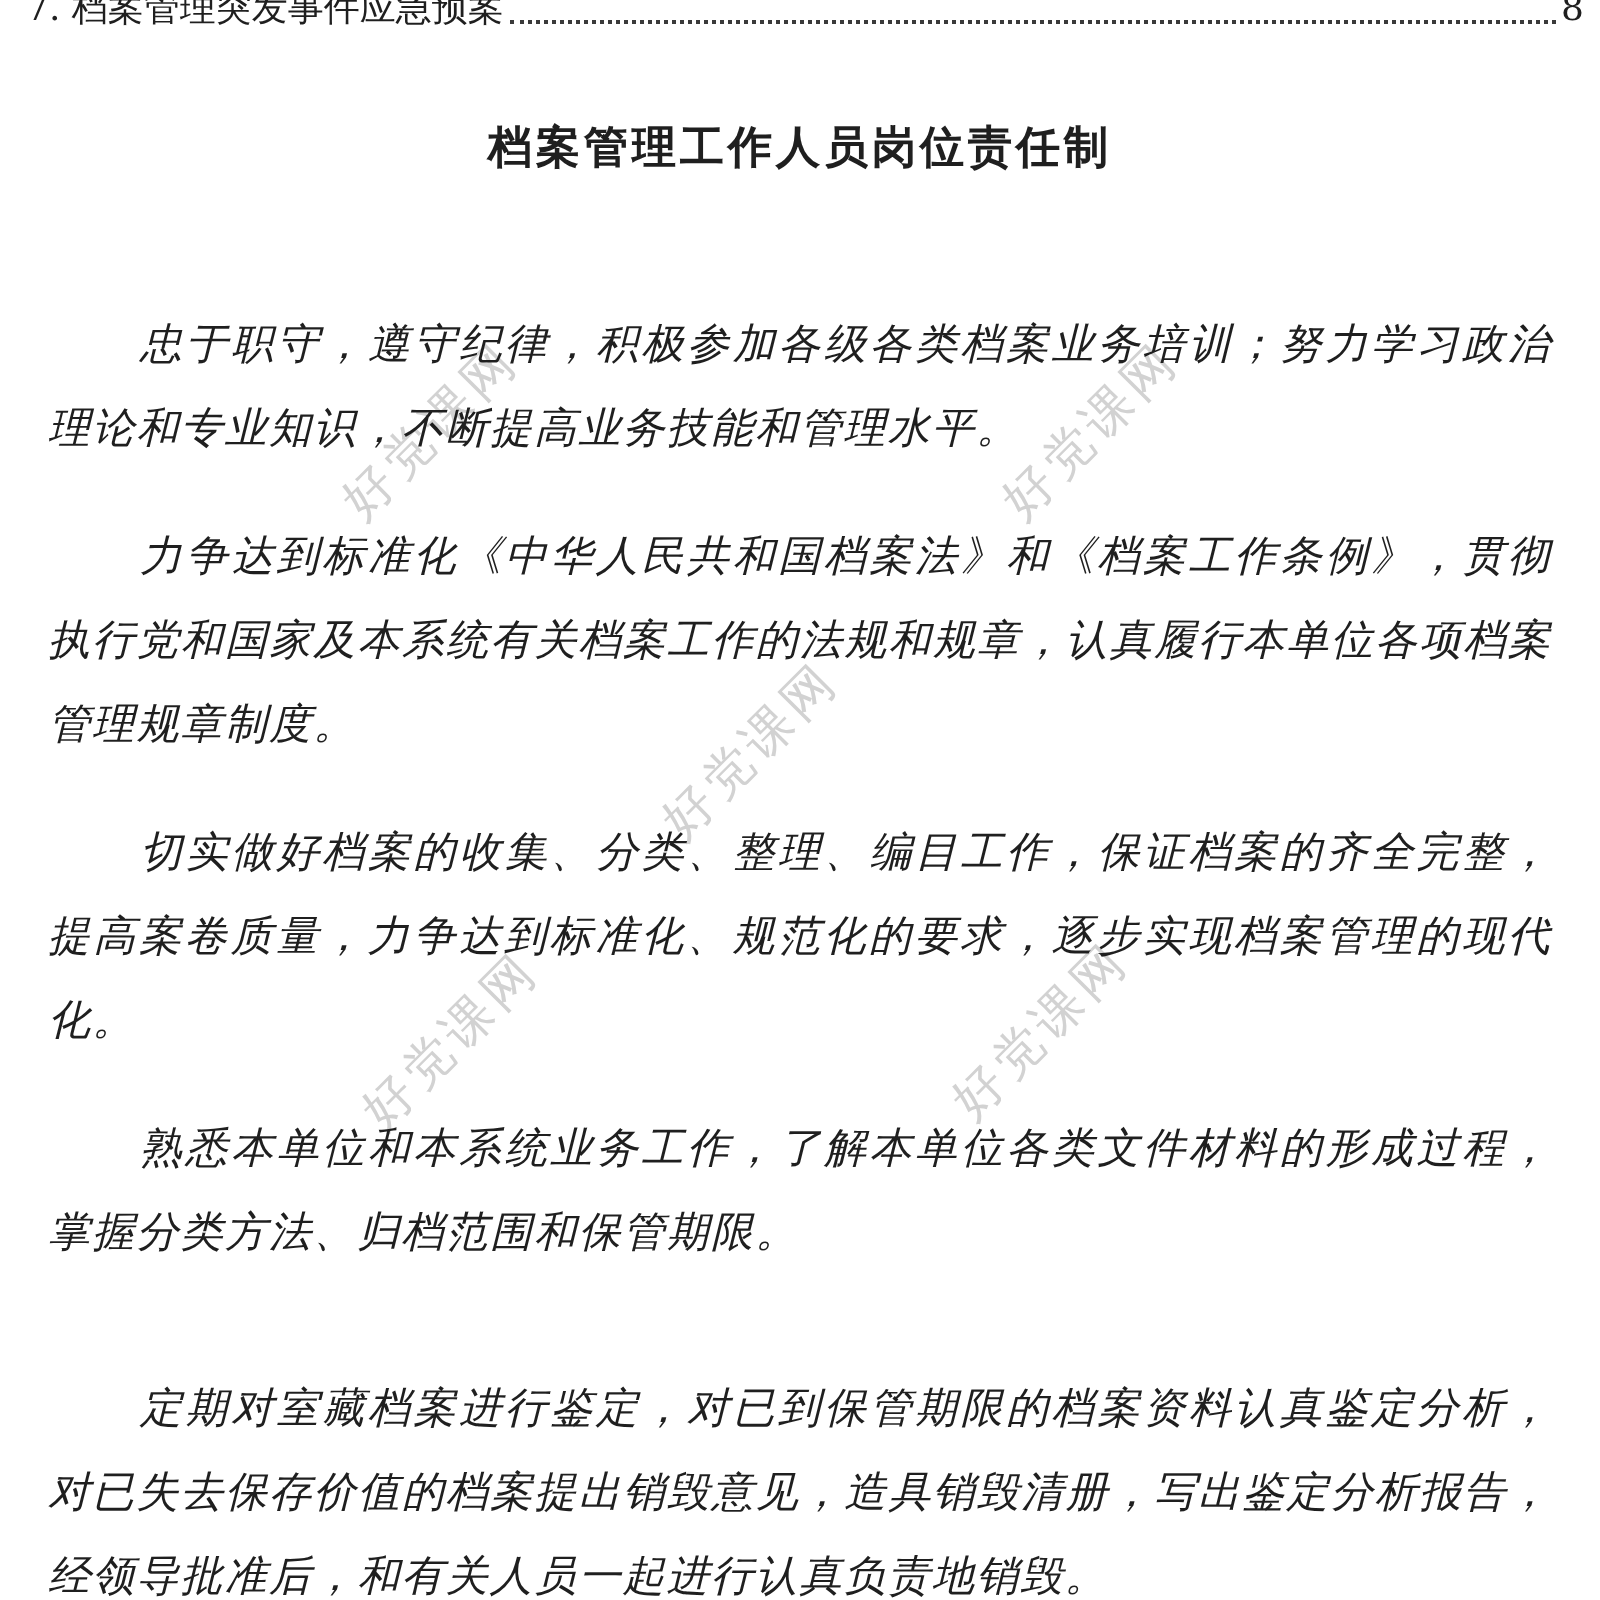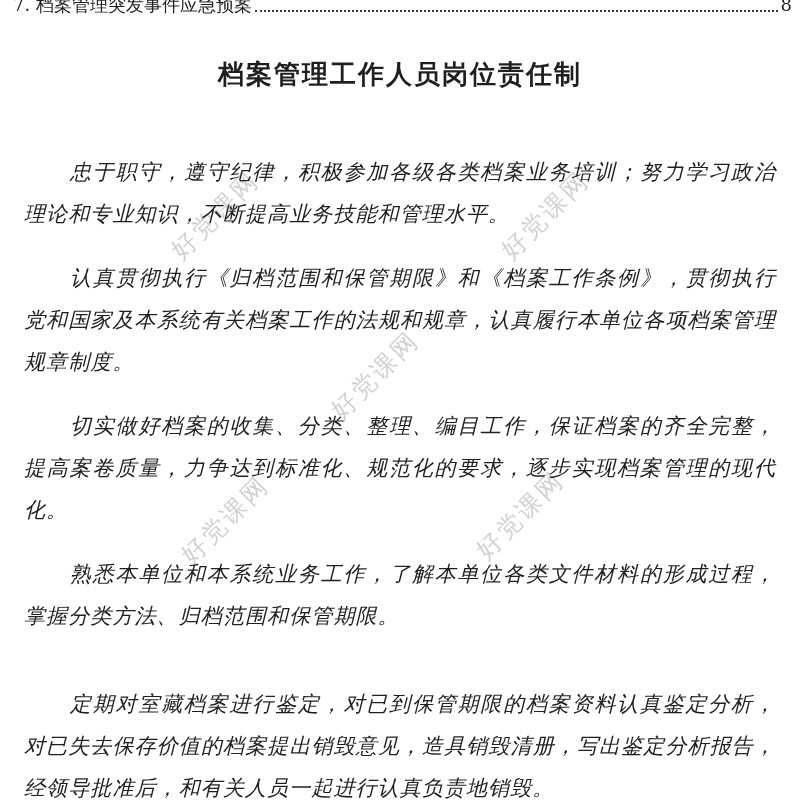--- a/index.html
+++ b/index.html
@@ -64,21 +64,21 @@
   .toc-page-num { flex: 0 0 auto; }
 
   
   .doc-title {
     position: absolute;
     top: 56px;
     left: 0;
     right: 0;
     margin: 0;
     text-align: center;
-    font-size: 26px;
+    font-size: 22px;
     line-height: 36px;
     font-weight: bold;
     letter-spacing: 2px;
   }
 
   
   .doc-body {
     position: absolute;
     top: 151px;
     left: 24px;
@@ -114,20 +114,20 @@
     <div class="toc-line">
       <span class="toc-entry">7. 档案管理突发事件应急预案</span>
       <span class="toc-leader"></span>
       <span class="toc-page-num">8</span>
     </div>
 
     <h1 class="doc-title">档案管理工作人员岗位责任制</h1>
 
     <div class="doc-body">
         <p class="para">忠于职守，遵守纪律，积极参加各级各类档案业务培训；努力学习政治理论和专业知识，不断提高业务技能和管理水平。</p>
-        <p class="para">认真贯彻执行《归档范围和保管期限》和《档案工作条例》，贯彻执行党和国家及本系统有关档案工作的法规和规章，认真履行本单位各项档案管理规章制度。</p>
+        <p class="para">力争达到标准化《中华人民共和国档案法》和《档案工作条例》，贯彻执行党和国家及本系统有关档案工作的法规和规章，认真履行本单位各项档案管理规章制度。</p>
         <p class="para">切实做好档案的收集、分类、整理、编目工作，保证档案的齐全完整，提高案卷质量，力争达到标准化、规范化的要求，逐步实现档案管理的现代化。</p>
         <p class="para">熟悉本单位和本系统业务工作，了解本单位各类文件材料的形成过程，掌握分类方法、归档范围和保管期限。</p>
         <p class="para">定期对室藏档案进行鉴定，对已到保管期限的档案资料认真鉴定分析，对已失去保存价值的档案提出销毁意见，造具销毁清册，写出鉴定分析报告，经领导批准后，和有关人员一起进行认真负责地销毁。</p>
       </div>
 
   </div>
 </div>
 
 </body></html>

